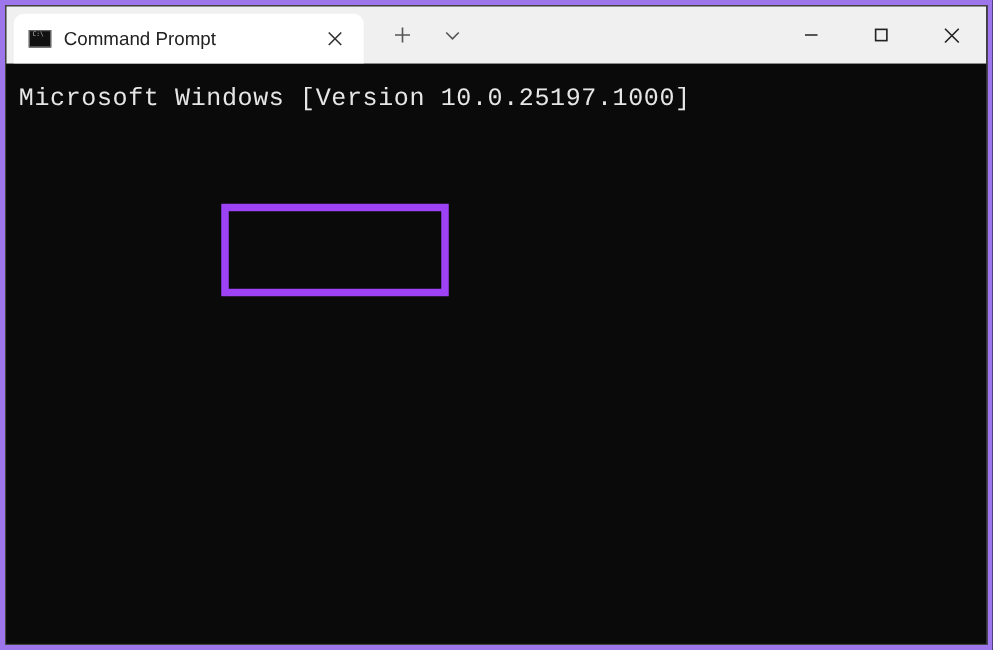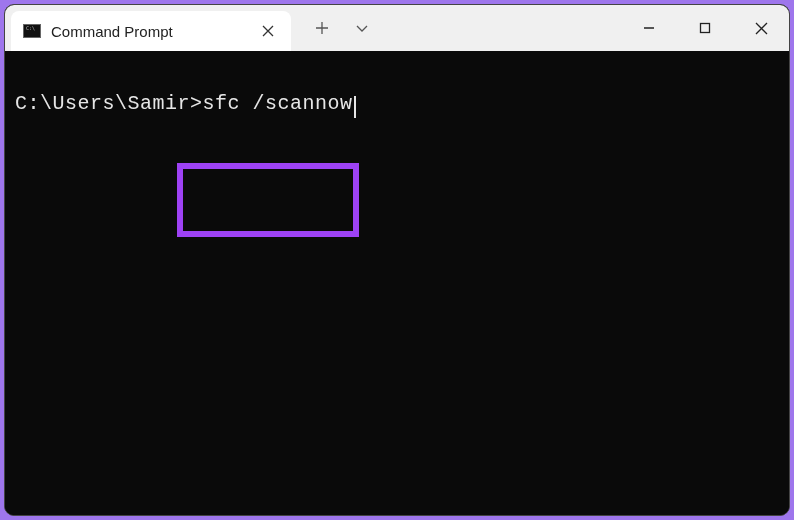--- a/index.html
+++ b/index.html
@@ -11,21 +11,21 @@
     overflow: hidden;
     position: relative;
   }
   .window {
     position: absolute;
     left: 4px;
     top: 4px;
     right: 4px;
     bottom: 4px;
     background: #0a0a0a;
-    border-radius: 10px;
+    border-radius: 0;
     overflow: hidden;
     display: flex;
     flex-direction: column;
     border: 1px solid #444;
     justify-content: flex-end;
   }
   .titlebar {
     height: 46px;
     background: #f0f0f0;
     display: flex;
@@ -175,17 +175,17 @@
       </div>
       <div class="win-btn">
         <svg width="13" height="13" viewBox="0 0 13 13">
             <path d="M1 1 L12 12 M12 1 L1 12" stroke="#222" stroke-width="1.3" fill="none"></path>
           </svg>
       </div>
     </div>
   </div>
 
   <div class="terminal">
-    <div class="term-line prompt-line"><span>C:\Users\Samir&gt;</span><span>sfc /scannow</span><span class="cursor"></span></div>
+    <div class="term-line">Microsoft Windows [Version 10.0.25197.1000]</div>
     <div class="highlight-box"></div>
   </div>
 
 </div>
 
 </body></html>

